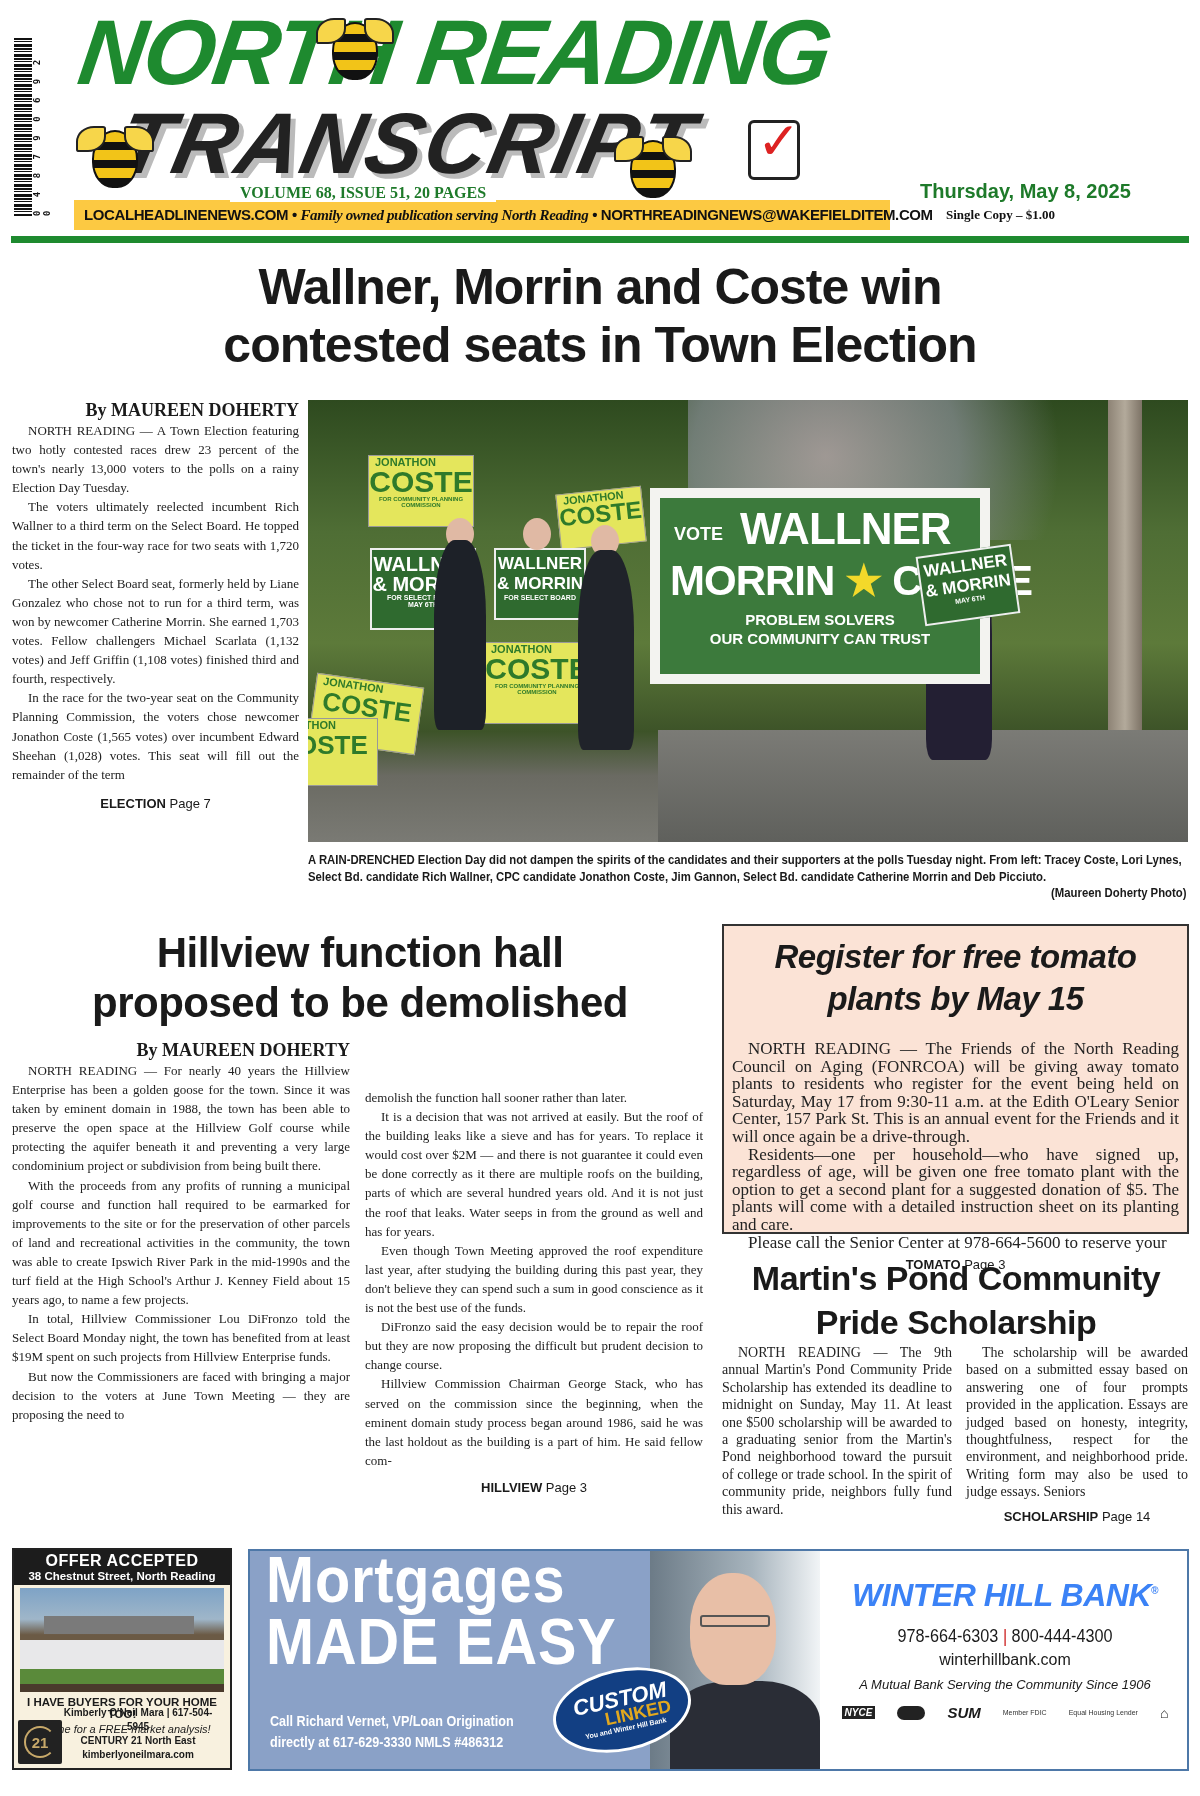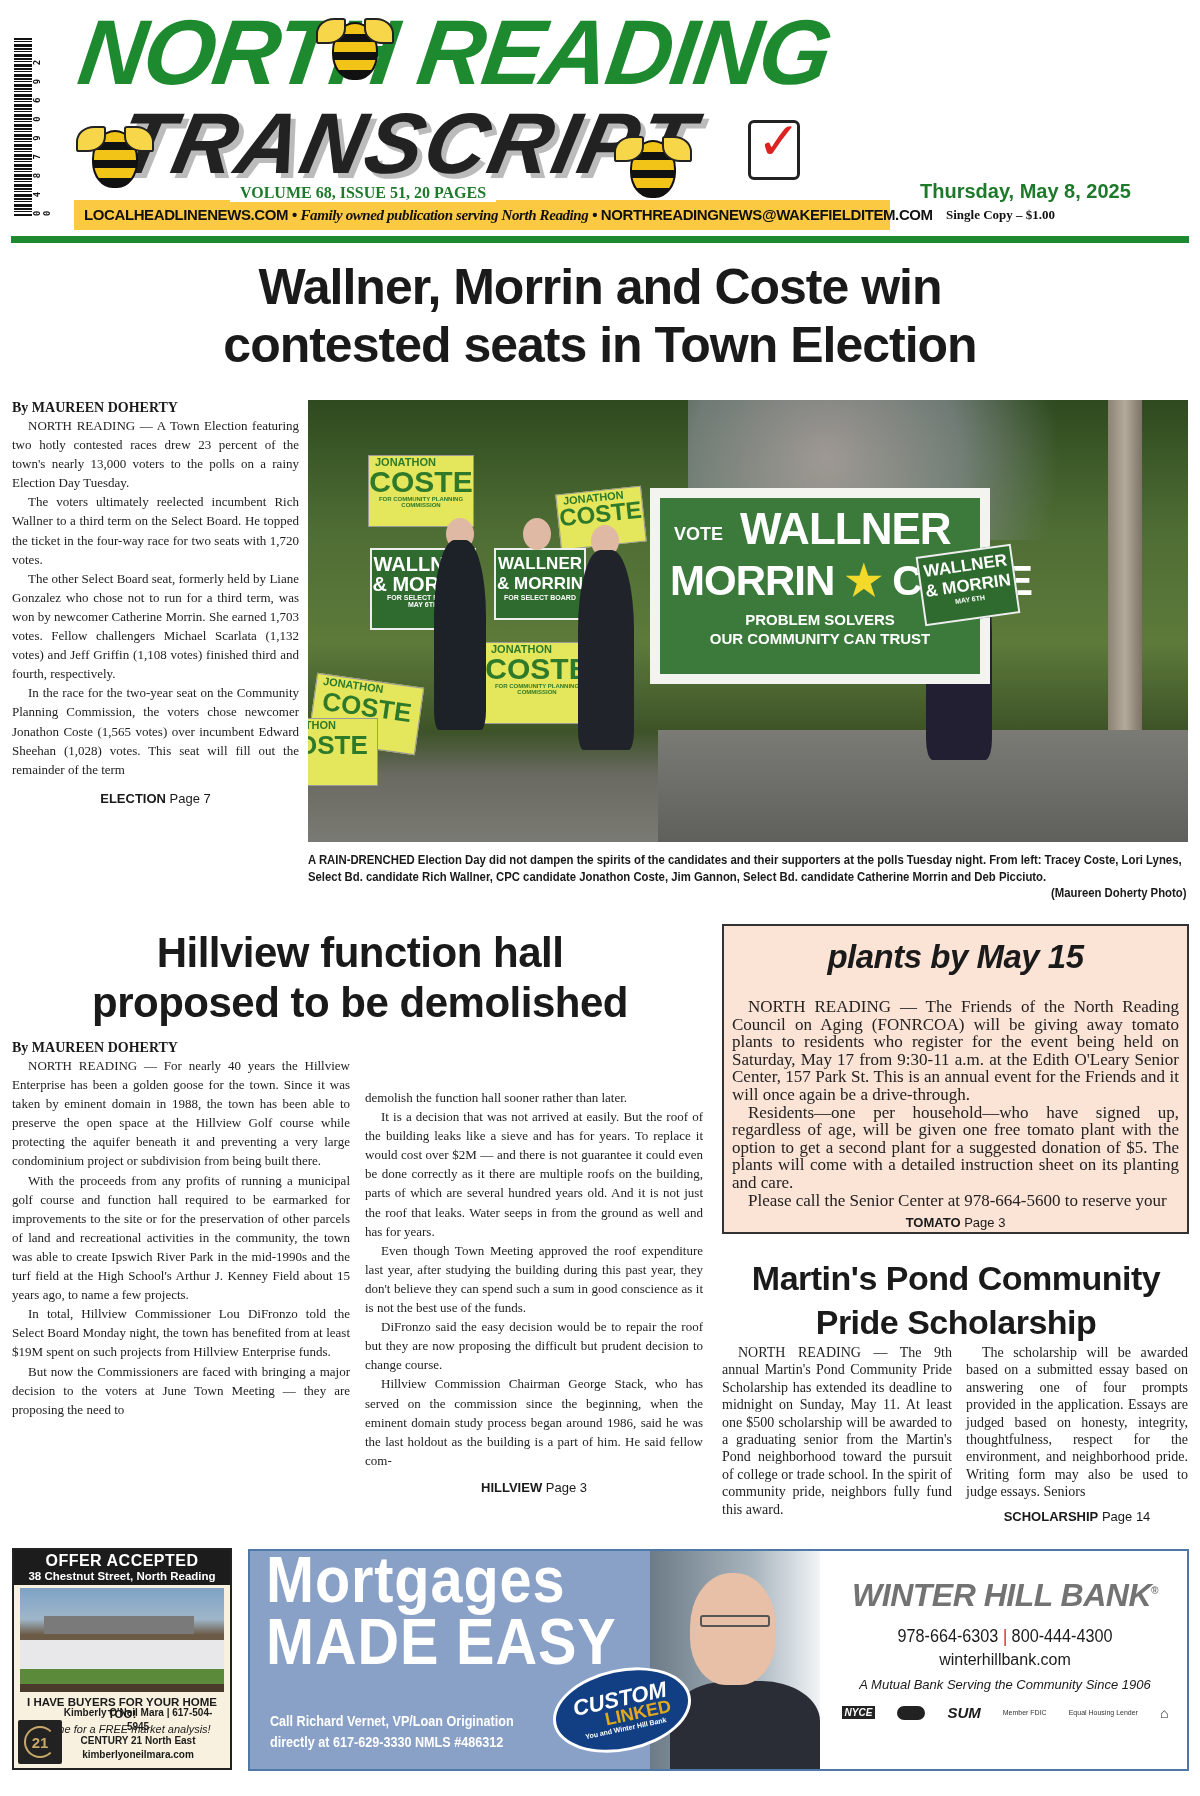--- a/index.html
+++ b/index.html
@@ -20,21 +20,21 @@
   .volume { left: 230px; top: 184px; background:#fff; padding: 0 10px; font-family: "Liberation Serif", serif; font-weight: bold; color:#1e7a2a; font-size: 16px; z-index:2; }
   .banner { left: 74px; top: 200px; width: 816px; height: 30px; background: #fcc942; font-family: "Liberation Sans", sans-serif; font-size: 15px; line-height: 30px; padding-left: 10px; color: #111; white-space: nowrap; font-weight: bold; letter-spacing: -0.4px; }
   .banner i { font-family: "Liberation Serif", serif; font-weight: bold; }
   .date { left: 920px; top: 180px; font-family: "Liberation Sans", sans-serif; font-weight: bold; font-size: 20px; color: #1e7a2a; }
   .price { left: 946px; top: 207px; font-family: "Liberation Serif", serif; font-weight: bold; font-size: 13px; color: #111; }
   .green-rule { left: 11px; top: 236px; width: 1178px; height: 7px; background: #1e8a2f; }
 
   
   .h1 { left: 0; top: 258px; width: 1200px; text-align: center; font-family: "Liberation Sans", sans-serif; font-weight: bold; font-size: 50px; line-height: 58px; letter-spacing: -1px; color: #1a1a1a; }
 
-  .byline { font-family: "Liberation Serif", serif; font-weight: bold; font-size: 14px; text-align: left; }
+  .byline { font-family: "Liberation Serif", serif; font-weight: bold; font-size: 18px; text-align: right; }
   .body { font-family: "Liberation Serif", serif; font-size: 13px; line-height: 19.1px; text-align: justify; color: #222; }
   .body p { text-indent: 16px; }
   .jump { font-family: "Liberation Sans", sans-serif; font-size: 13px; text-align: center; }
   .jump b { font-weight: bold; }
 
   .col1 { left: 12px; top: 400px; width: 287px; }
 
   
   .photo { left: 308px; top: 400px; width: 880px; height: 442px; overflow: hidden; background: linear-gradient(to bottom, #2e4a1f 0%, #4f6e35 30%, #5d7a3a 55%, #3d5328 75%, #6a6a62 85%, #7a7a74 100%); }
   .tree-sky { left: 380px; top: 0; width: 460px; height: 140px; background: radial-gradient(circle at 30% 40%, #c9b3c2 0, #8a8f98 40%, transparent 70%); opacity: .7; }
@@ -94,21 +94,21 @@
   .ad2 .call { position:absolute; left: 20px; top: 160px; font-family:"Liberation Sans",sans-serif; color:#fff; font-size: 14px; line-height: 21px; font-weight:bold; transform: scaleX(.9); transform-origin:left top; }
   .ad2 .photo2 { position:absolute; left: 400px; top: 0; width: 170px; height: 100%; background: linear-gradient(to right, #6c7b87, #a7b4bd 60%, #f1f4f6); }
   .ad2 .face { position:absolute; left: 440px; top: 22px; width: 86px; height: 112px; background: #e8bfa7; border-radius: 48% 48% 42% 42%; }
   .ad2 .suit { position:absolute; left: 420px; top: 130px; width: 150px; height: 100px; background: #2a2d36; border-radius: 40% 40% 0 0; }
   .ad2 .glasses { position:absolute; left: 450px; top: 64px; width: 70px; height: 12px; border: 2px solid #555; border-radius: 3px; }
   .ad2 .custom { position:absolute; left: 302px; top: 118px; width: 140px; height: 82px; background: #123f83; border: 3px solid #fff; border-radius: 50%; transform: rotate(-12deg); color:#fff; font-family:"Liberation Sans",sans-serif; font-weight:bold; text-align:center; }
   .ad2 .custom .c1 { font-size: 22px; margin-top: 14px; font-style: italic; }
   .ad2 .custom .c2 { font-size: 18px; color: #e2a81f; margin-top: -6px; padding-left: 30px; }
   .ad2 .custom .c3 { font-size: 7px; margin-top: -2px; }
   .ad2 .right { position:absolute; left: 570px; top: 0; width: 370px; height: 100%; text-align: center; }
-  .ad2 .logo { font-family:"Liberation Sans",sans-serif; font-style:italic; font-weight:bold; color:#737373; font-size: 32px; margin-top: 26px; letter-spacing: -0.5px; }
+  .ad2 .logo { font-family:"Liberation Sans",sans-serif; font-style:italic; font-weight:bold; color:#3b82f6; font-size: 32px; margin-top: 26px; letter-spacing: -0.5px; }
   .ad2 .phones { font-family:"Liberation Sans",sans-serif; font-size: 18px; margin-top: 12px; transform: scaleX(.9); }
   .ad2 .phones .bar { color:#c22; }
   .ad2 .web { font-family:"Liberation Sans",sans-serif; font-size: 16px; margin-top: 4px; }
   .ad2 .tag { font-family:"Liberation Sans",sans-serif; font-style:italic; font-size: 13px; margin-top: 8px; }
   .ad2 .logos { display:flex; justify-content:center; gap: 22px; align-items:center; margin-top: 12px; font-family:"Liberation Sans",sans-serif; }
   .ad2 .logos .nyce { background:#222; color:#fff; font-size:10px; font-weight:bold; font-style:italic; padding:1px 3px; }
   .ad2 .logos .mc { width: 28px; height: 14px; background:#222; border-radius: 8px; }
   .ad2 .logos .sum { font-weight:bold; font-style:italic; font-size:15px; }
   .ad2 .logos .small { font-size: 7px; line-height: 8px; color:#333; text-align:left; }
   .ad2 .logos .ehl { font-size: 14px; }
@@ -250,20 +250,21 @@
     <p>DiFronzo said the easy decision would be to repair the roof but they are now proposing the difficult but prudent decision to change course.</p>
     <p>Hillview Commission Chairman George Stack, who has served on the commission since the beginning, when the eminent domain study process began around 1986, said he was the last holdout as the building is a part of him. He said fellow com-</p>
   </div>
   <div class="jump" style="margin-top:10px;">
     <b>HILLVIEW</b> <span>Page 3</span>
   </div>
 </div>
 
 <div class="abs tomato">
   <h2>
+    <div>Register for free tomato</div>
     <div>plants by May 15</div>
   </h2>
   <div class="body">
     <p>NORTH READING — The Friends of the North Reading Council on Aging (FONRCOA) will be giving away tomato plants to residents who register for the event being held on Saturday, May 17 from 9:30-11 a.m. at the Edith O'Leary Senior Center, 157 Park St. This is an annual event for the Friends and it will once again be a drive-through.</p>
     <p>Residents—one per household—who have signed up, regardless of age, will be given one free tomato plant with the option to get a second plant for a suggested donation of $5.  The plants will come with a detailed instruction sheet on its planting and care.</p>
     <p>Please call the Senior Center at 978-664-5600 to reserve your</p>
   </div>
   <div class="jump" style="margin-top:6px;">
     <b>TOMATO</b> <span>Page 3</span>
   </div>

